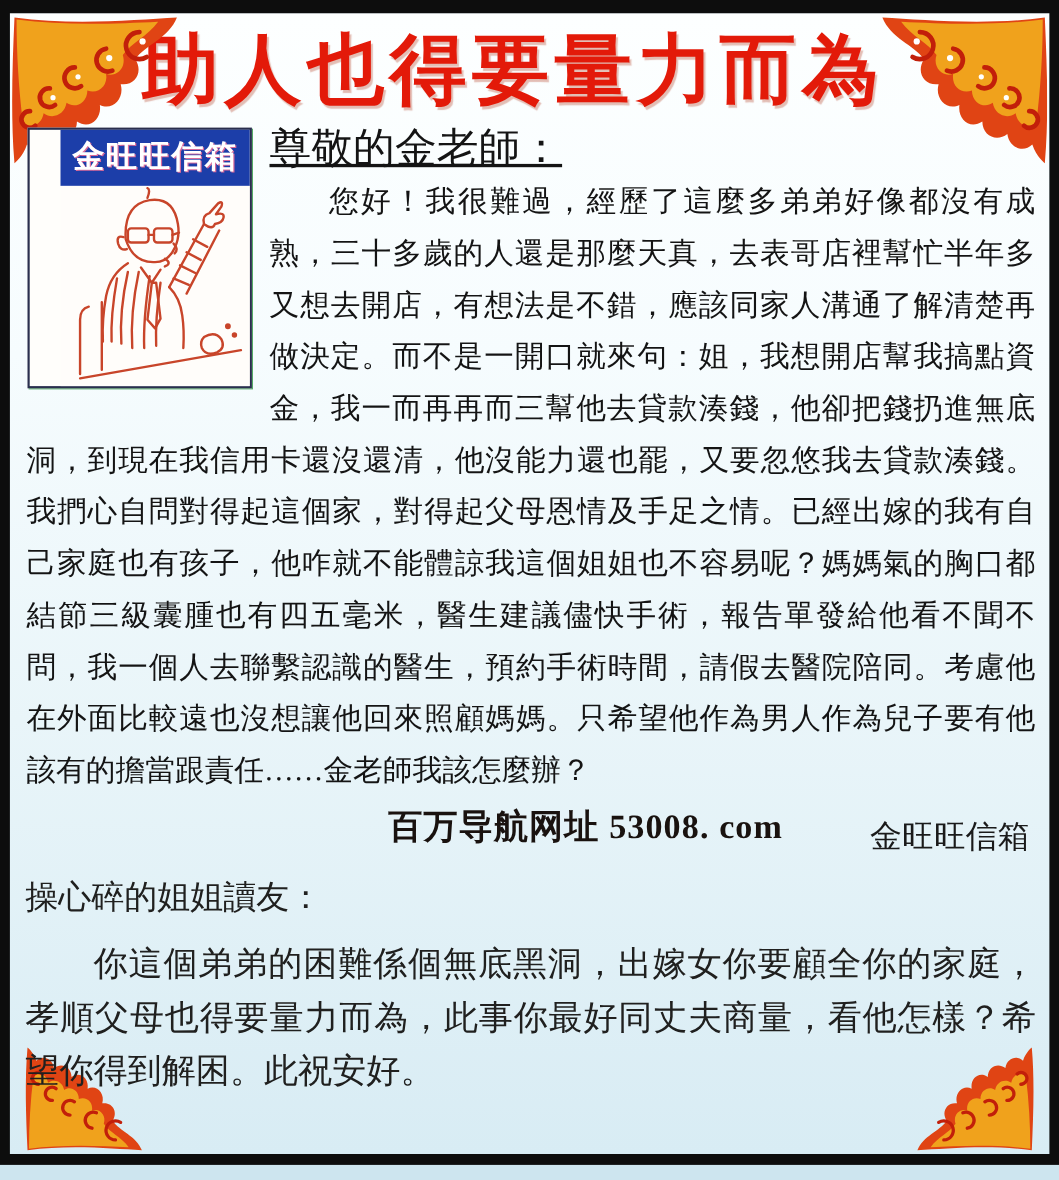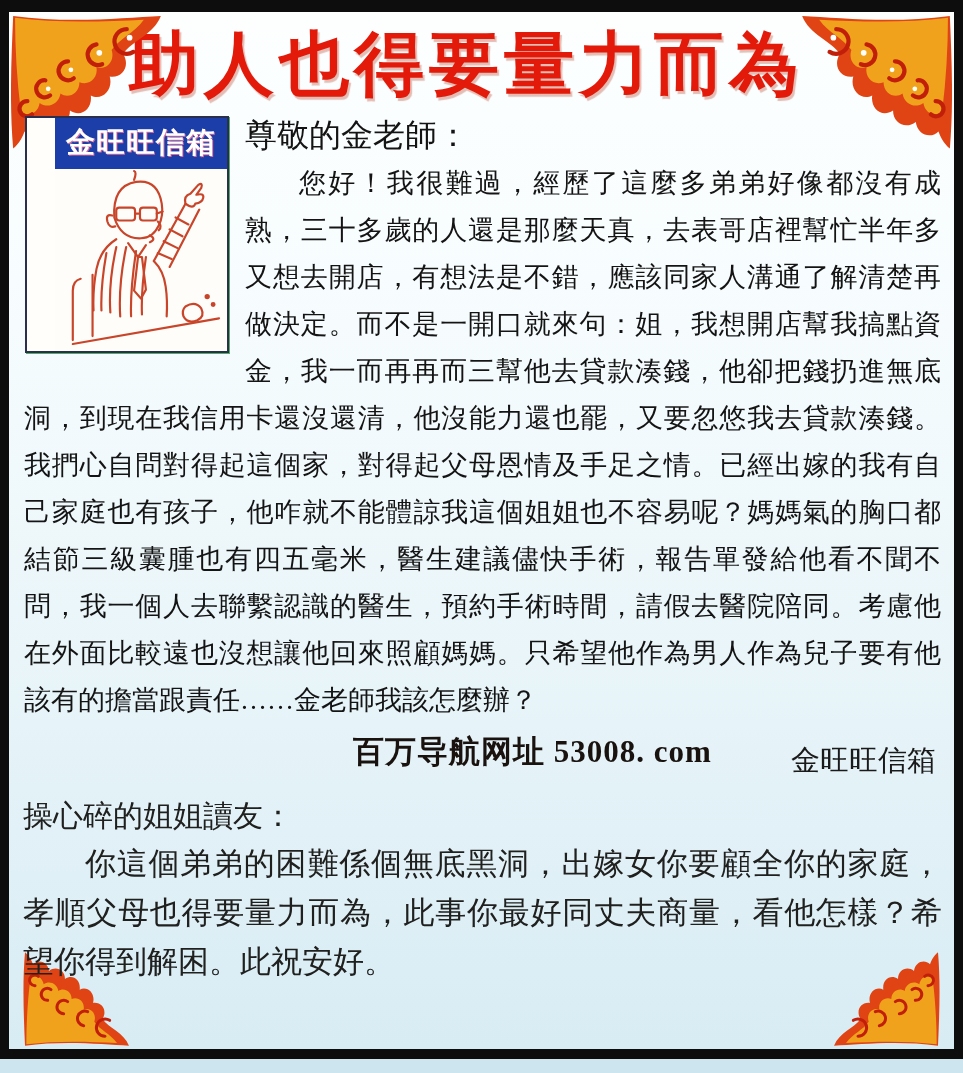--- a/index.html
+++ b/index.html
@@ -42,38 +42,38 @@
   }
   .mailbox-header{
     background:#1c3ea9;color:#ffffff;
     font-size:29px;font-weight:bold;text-align:center;
     padding:5px 0 6px 0;letter-spacing:1px;
     text-shadow:1px 1px 0 #d96a9a;
     font-family:"Liberation Sans", sans-serif;
   }
   .mailbox-figure{height:182px;background:#fffdfa;}
   .letter-salutation{
-    font-size:32px;line-height:47px;color:#141414;margin:0;
+    font-size:38px;line-height:47px;color:#141414;margin:0;text-decoration:underline;
   }
   .letter-body{
     font-size:27px;line-height:47px;color:#141414;margin:1px;
     text-align:justify;text-indent:2em;
   }
   .ad-row{position:relative;height:62px;}
   .ad-text{
     position:absolute;left:330px;top:6px;
     font-size:31px;font-weight:bold;color:#19120f;
     letter-spacing:1px;white-space:nowrap;
   }
   .letter-signature{
     position:absolute;right:6px;top:16px;
     font-size:29px;color:#1a1a1a;white-space:nowrap;
   }
   .reply-salutation{
-    font-size:30px;line-height:46px;color:#20201f;margin:6px 0 0 0;
+    font-size:30px;line-height:46px;color:#20201f;margin:6px 0 12px 0;
     font-weight:400;
   }
   .reply-body{
     font-size:31px;line-height:49px;color:#20201f;margin:0;
     text-align:justify;text-indent:2em;font-weight:400;
   }
   .footer-note{
     position:absolute;left:0;right:0;bottom:52px;
     text-align:center;
     font-size:33px;font-weight:bold;color:#e02815;

